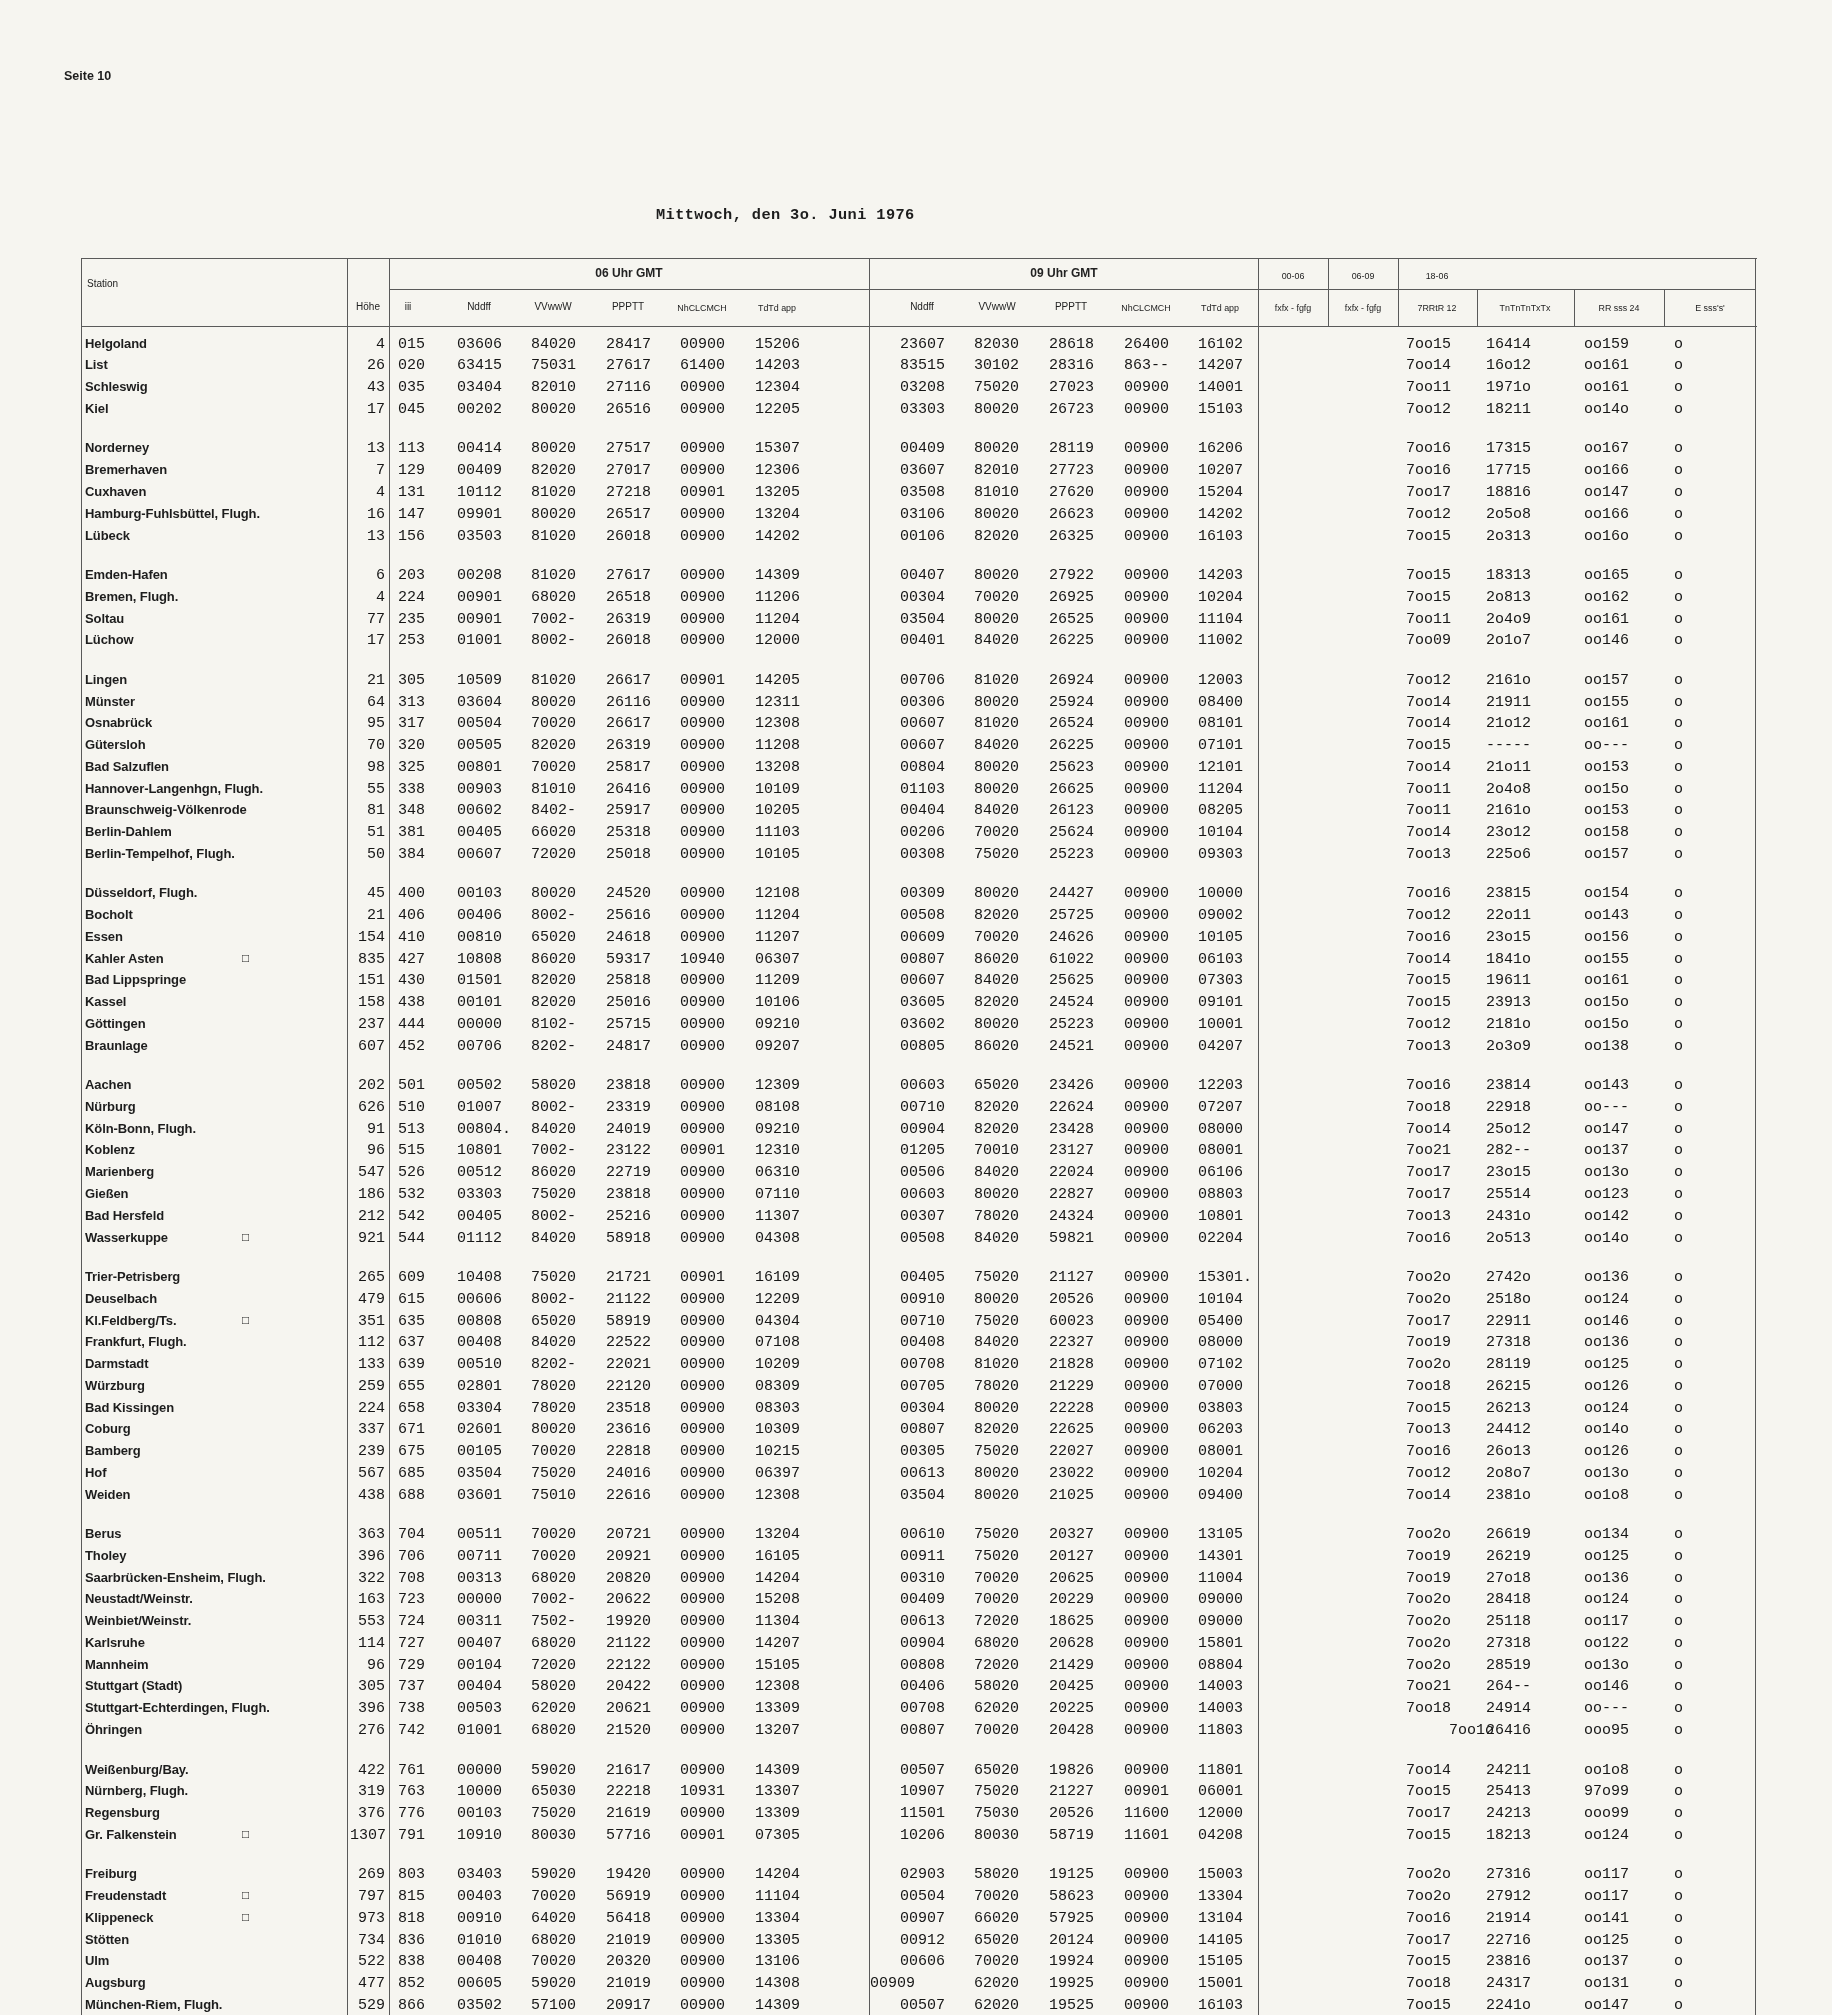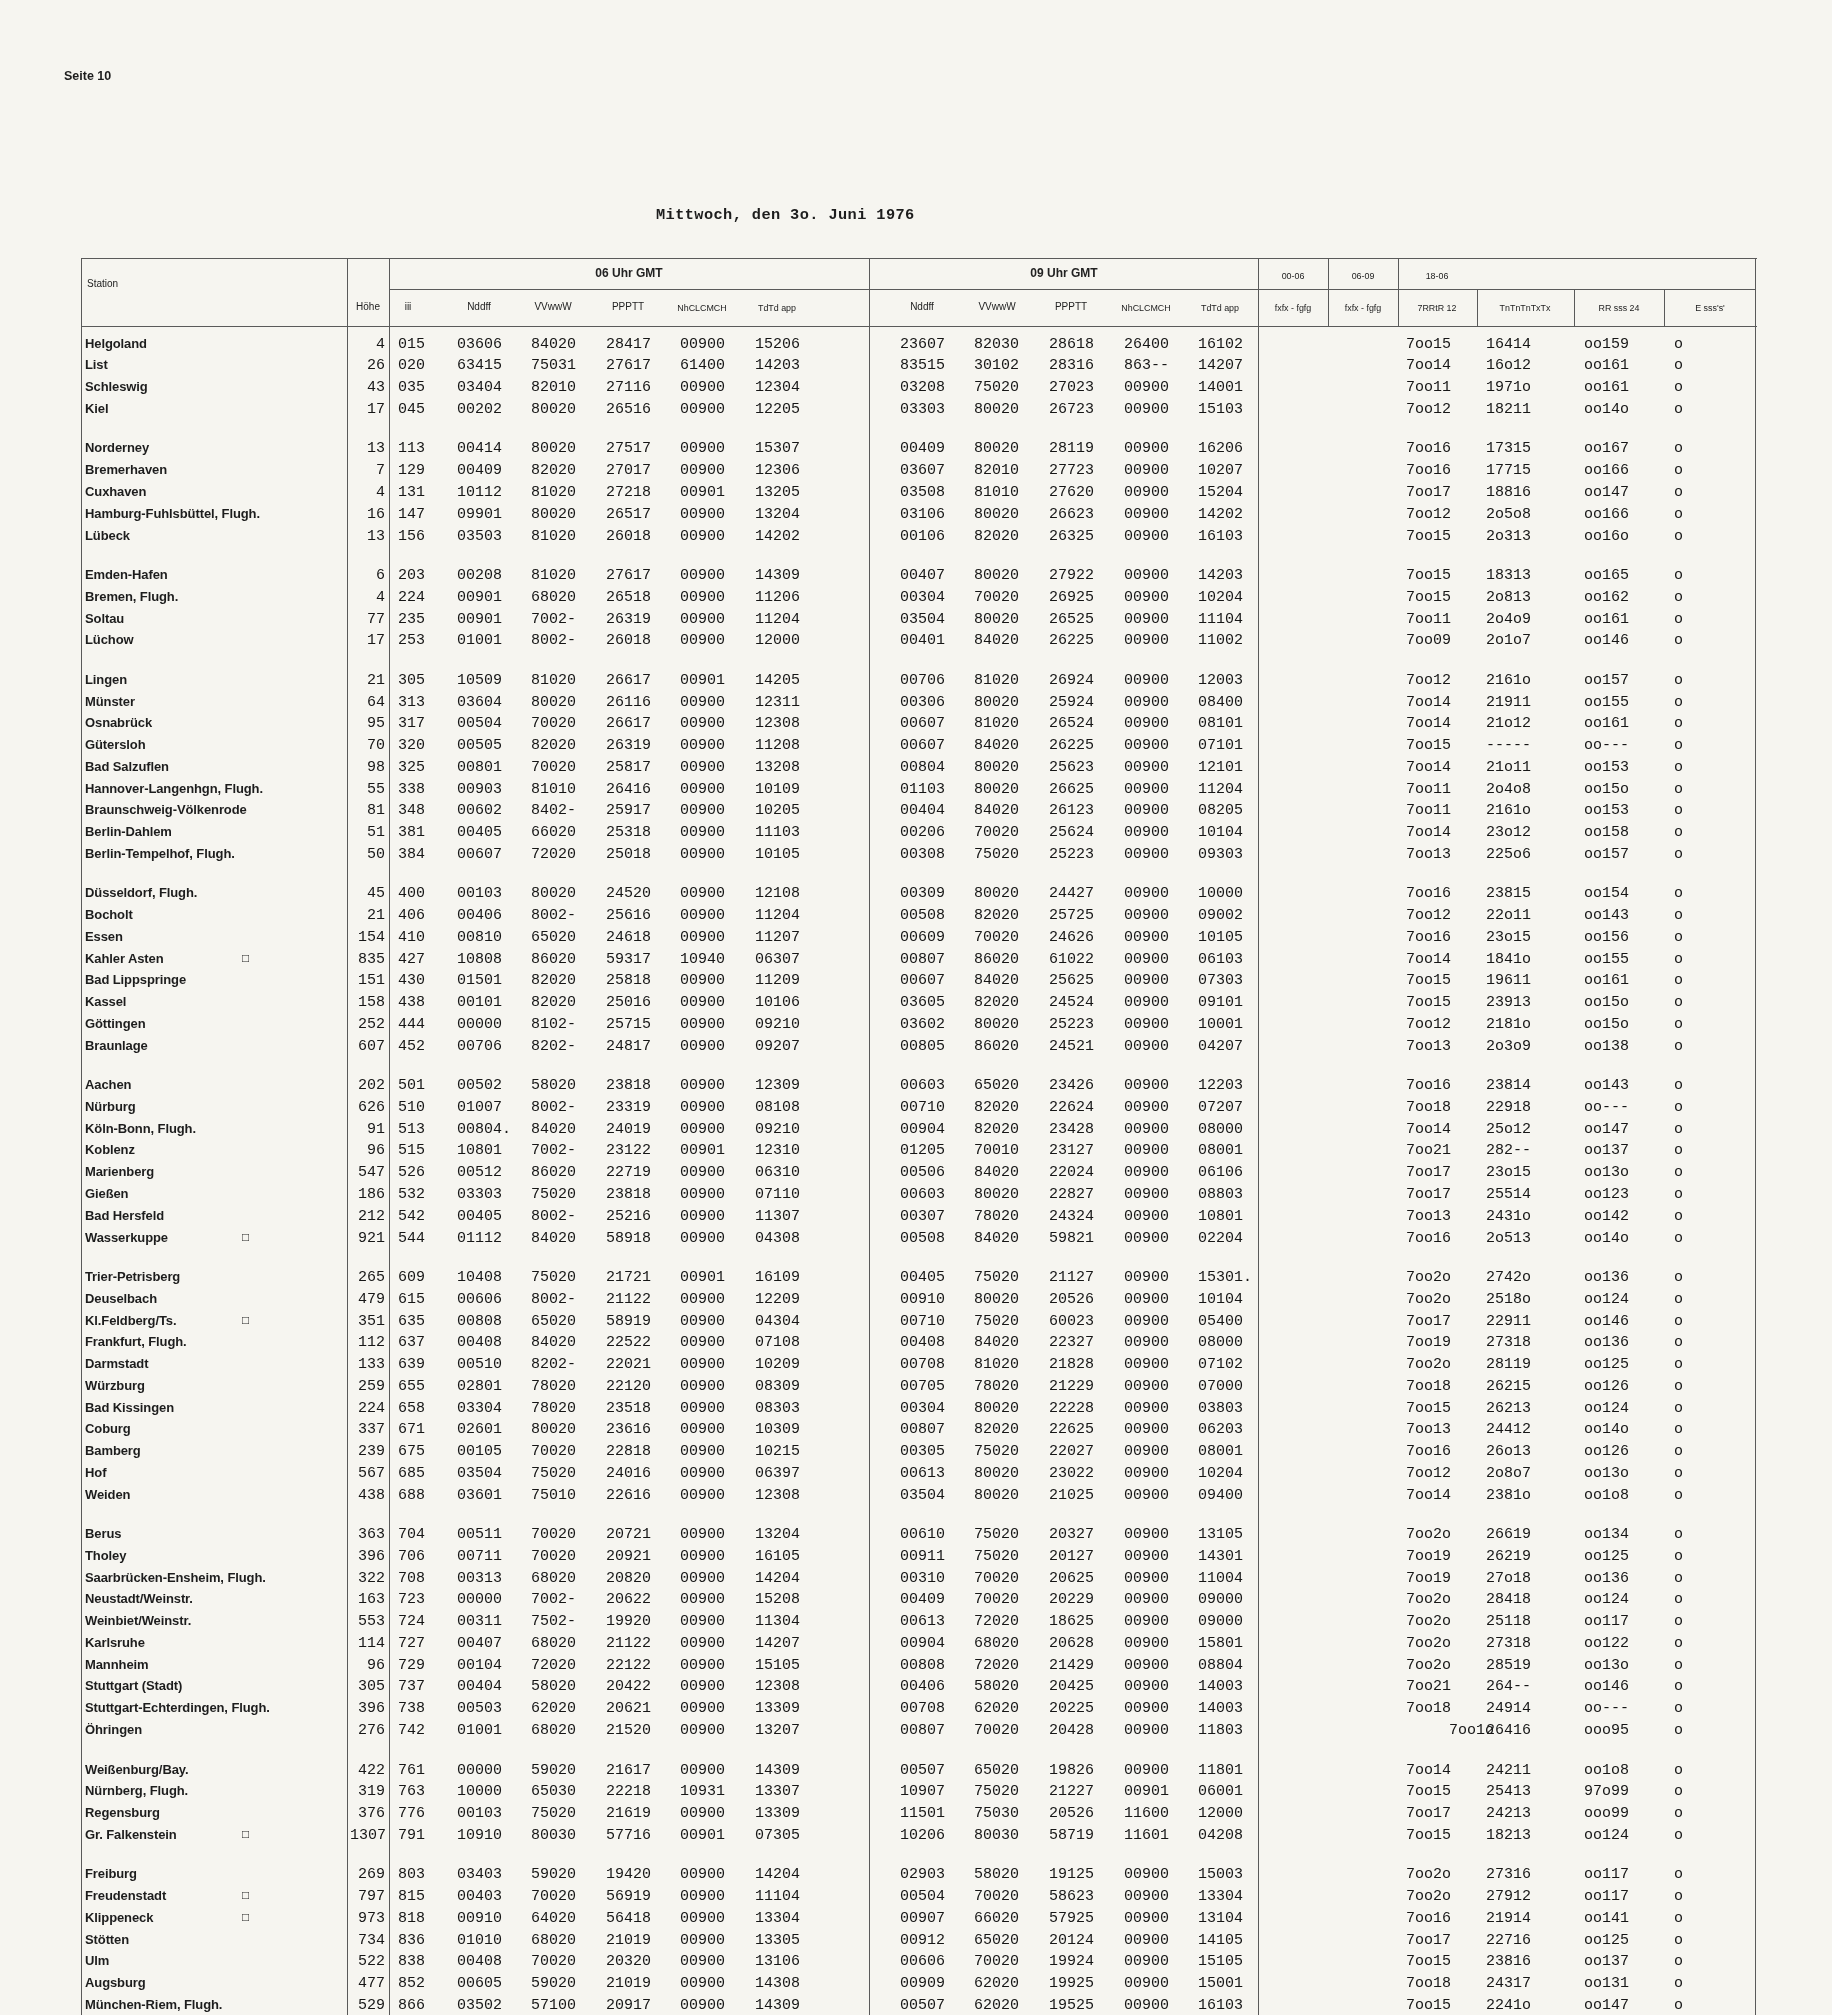--- a/index.html
+++ b/index.html
@@ -600,21 +600,21 @@
         <span class="mono" style="left: 1049px;">24524</span>
         <span class="mono" style="left: 1124px;">00900</span>
         <span class="mono" style="left: 1198px;">09101</span>
         <span class="mono" style="left: 1406px;">7oo15</span>
         <span class="mono" style="left: 1486px;">23913</span>
         <span class="mono" style="left: 1584px;">oo15o</span>
         <span class="mono" style="left: 1674px;">o</span>
       </div>
       <div class="row" style="top: 1014px;">
         <span class="st" style="left: 85px;">Göttingen</span>
-        <span class="mono" style="left: 350px; width: 35px; text-align: right;">252</span>
+        <span class="mono" style="left: 350px; width: 35px; text-align: right;">237</span>
         <span class="mono" style="left: 398px;">444</span>
         <span class="mono" style="left: 457px;">00000</span>
         <span class="mono" style="left: 531px;">8102-</span>
         <span class="mono" style="left: 606px;">25715</span>
         <span class="mono" style="left: 680px;">00900</span>
         <span class="mono" style="left: 755px;">09210</span>
         <span class="mono" style="left: 900px;">03602</span>
         <span class="mono" style="left: 974px;">80020</span>
         <span class="mono" style="left: 1049px;">25223</span>
         <span class="mono" style="left: 1124px;">00900</span>
@@ -1372,21 +1372,21 @@
       </div>
       <div class="row" style="top: 1973px;">
         <span class="st" style="left: 85px;">Augsburg</span>
         <span class="mono" style="left: 350px; width: 35px; text-align: right;">477</span>
         <span class="mono" style="left: 398px;">852</span>
         <span class="mono" style="left: 457px;">00605</span>
         <span class="mono" style="left: 531px;">59020</span>
         <span class="mono" style="left: 606px;">21019</span>
         <span class="mono" style="left: 680px;">00900</span>
         <span class="mono" style="left: 755px;">14308</span>
-        <span class="mono" style="left: 900px;">00909</span>
+        <span class="mono" style="left: 870px;">00909</span>
         <span class="mono" style="left: 974px;">62020</span>
         <span class="mono" style="left: 1049px;">19925</span>
         <span class="mono" style="left: 1124px;">00900</span>
         <span class="mono" style="left: 1198px;">15001</span>
         <span class="mono" style="left: 1406px;">7oo18</span>
         <span class="mono" style="left: 1486px;">24317</span>
         <span class="mono" style="left: 1584px;">oo131</span>
         <span class="mono" style="left: 1674px;">o</span>
       </div>
       <div class="row" style="top: 1995px;">

